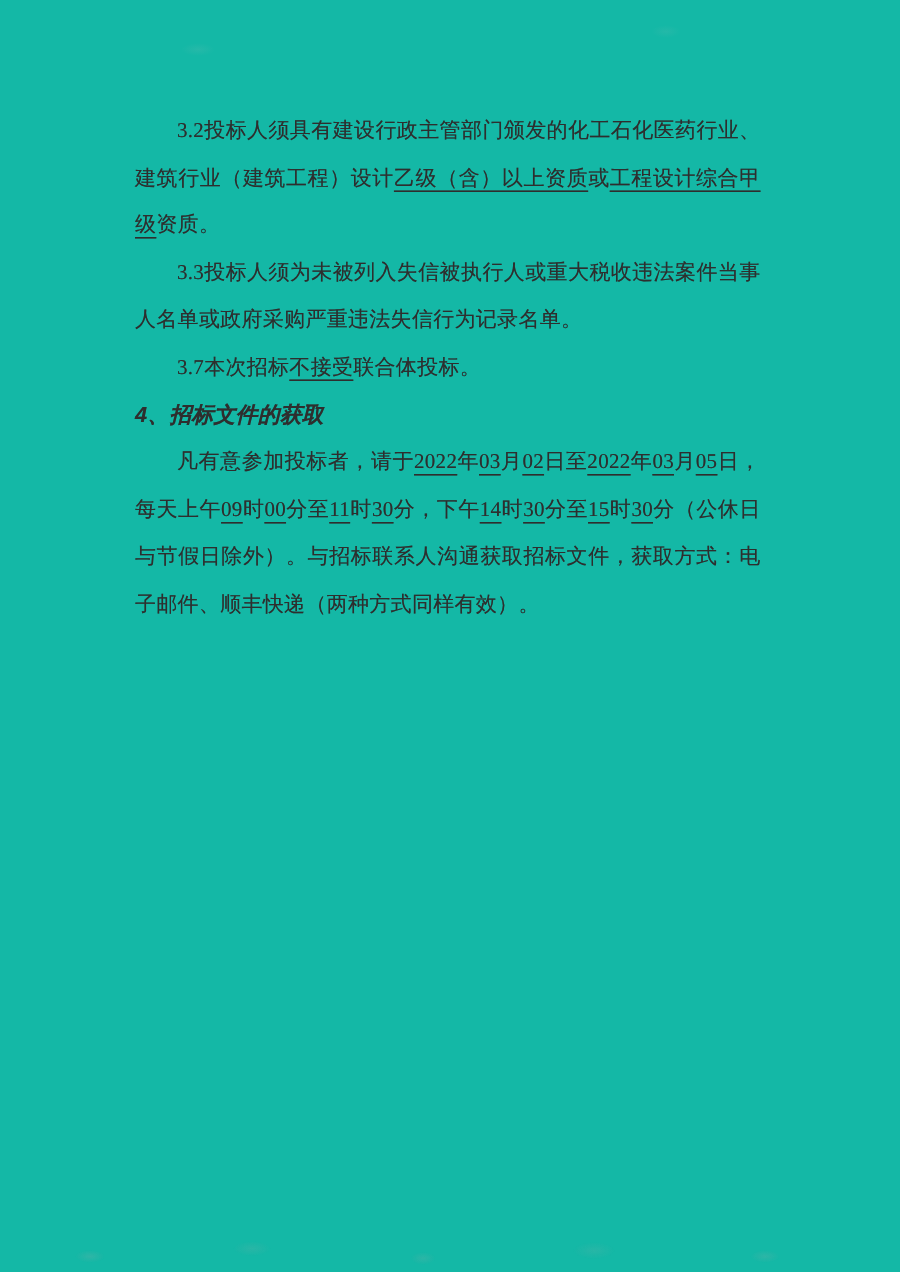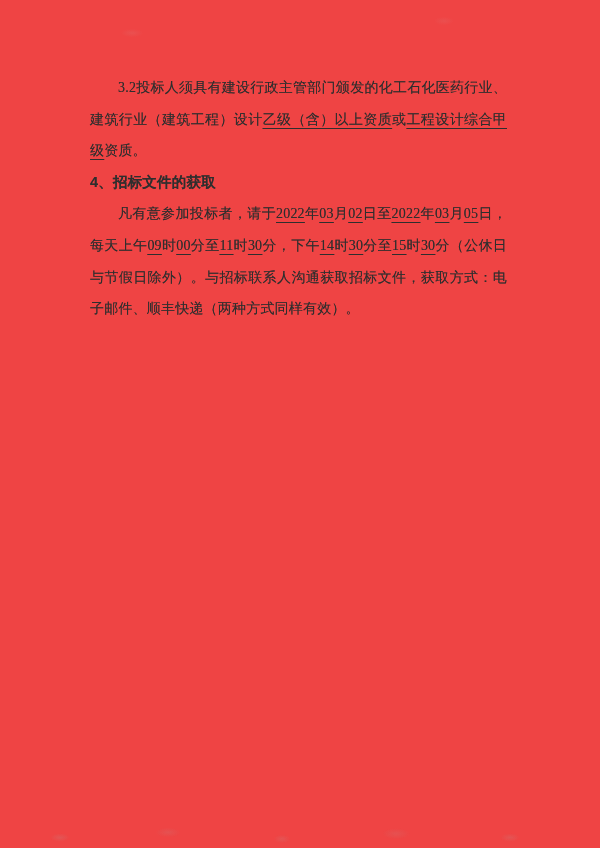--- a/index.html
+++ b/index.html
@@ -52,27 +52,30 @@
     text-indent: 2em;
     letter-spacing: 0.2px;
     text-shadow: 0 0 .4px rgba(46,46,46,.55); 
   }
   p.heading {
     font-weight: bold;
     text-indent: 0;
     text-align: left;
     font-family: "Liberation Sans", "DejaVu Sans", sans-serif;
     font-size: 14.5px;
+    font-style: italic;
   }
   span.u {
     text-decoration: underline;
     text-underline-offset: 4px;
     text-decoration-thickness: 1px;
   }
 </style>
 </head>
 <body>
 
-<div class="page" style="background: #ef4444; color: rgb(46, 46, 46);">
+<div class="page" style="background: #14b8a6; color: rgb(46, 46, 46);">
   <p class="para body"><span>3.2投标人须具有建设行政主管部门颁发的化工石化医药行业、建筑行业（建筑工程）设计</span><span class="u">乙级（含）以上资质</span><span>或</span><span class="u">工程设计综合甲级</span><span>资质。</span></p>
+  <p class="para body"><span>3.3投标人须为未被列入失信被执行人或重大税收违法案件当事人名单或政府采购严重违法失信行为记录名单。</span></p>
+  <p class="para body"><span>3.7本次招标</span><span class="u">不接受</span><span>联合体投标。</span></p>
   <p class="para heading"><span>4、招标文件的获取</span></p>
   <p class="para body"><span>凡有意参加投标者，请于</span><span class="u">2022</span><span>年</span><span class="u">03</span><span>月</span><span class="u">02</span><span>日至</span><span class="u">2022</span><span>年</span><span class="u">03</span><span>月</span><span class="u">05</span><span>日，每天上午</span><span class="u">09</span><span>时</span><span class="u">00</span><span>分至</span><span class="u">11</span><span>时</span><span class="u">30</span><span>分，下午</span><span class="u">14</span><span>时</span><span class="u">30</span><span>分至</span><span class="u">15</span><span>时</span><span class="u">30</span><span>分（公休日与节假日除外）。与招标联系人沟通获取招标文件，获取方式：电子邮件、顺丰快递（两种方式同样有效）。</span></p>
 </div>
 
 </body></html>

